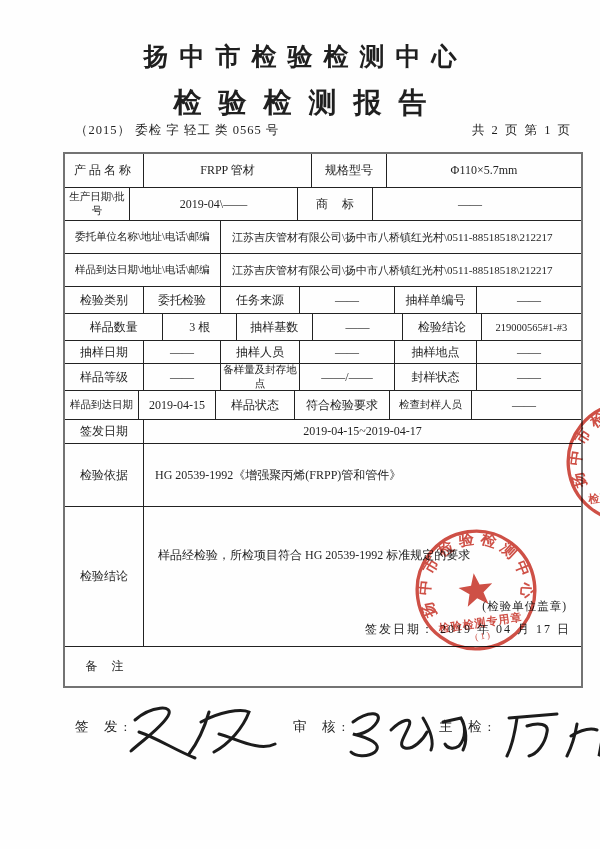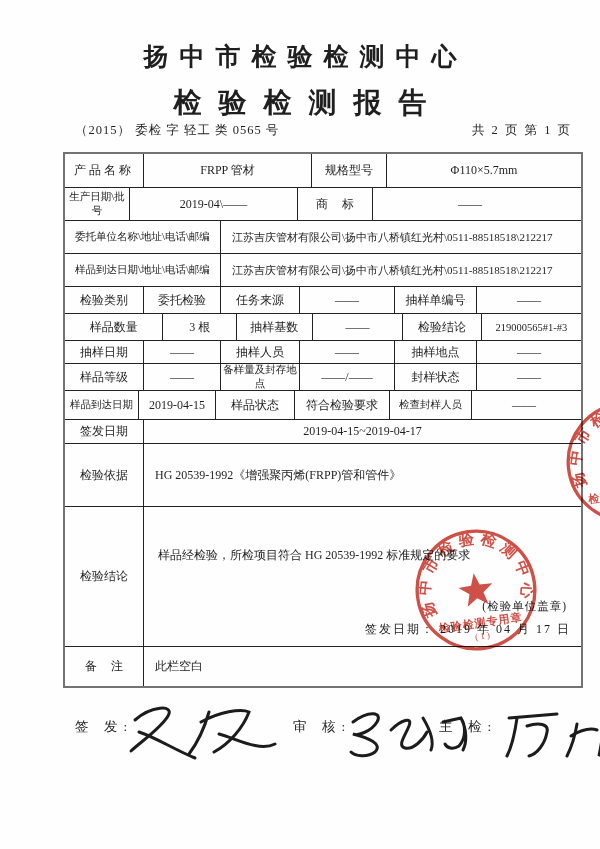--- a/index.html
+++ b/index.html
@@ -148,21 +148,20 @@
       <div class="td" style="width:79px">检验结论</div>
       <div class="td concl-cell" style="width:437px">
         <span class="concl-text">样品经检验，所检项目符合 HG 20539-1992 标准规定的要求</span>
         <span class="seal-note">(检验单位盖章)</span>
         <span class="issue-date">签发日期：  2019 年 04 月 17 日</span>
       </div>
     </div>
 
     <div class="tr h39">
       <div class="td sp14" style="width:79px">备注</div>
-      <div class="td left" style="width:437px">此栏空白</div>
     </div>
 
   </div>
 
   <svg class="seal seal-main" width="126" height="126" viewBox="0 0 120 120">
     <circle cx="60" cy="60" r="56" fill="none" stroke="#c9372c" stroke-width="3.2"></circle>
     <path id="arcPath1" d="M 28.9 91.1 A 44 44 0 1 1 91.1 91.1" fill="none"></path>
     <text font-size="14.5" font-weight="bold" fill="#c9372c" letter-spacing="5" style="font-family:'Liberation Serif',serif">
       <textPath href="#arcPath1" startOffset="50%" text-anchor="middle">扬中市检验检测中心</textPath>
     </text>

